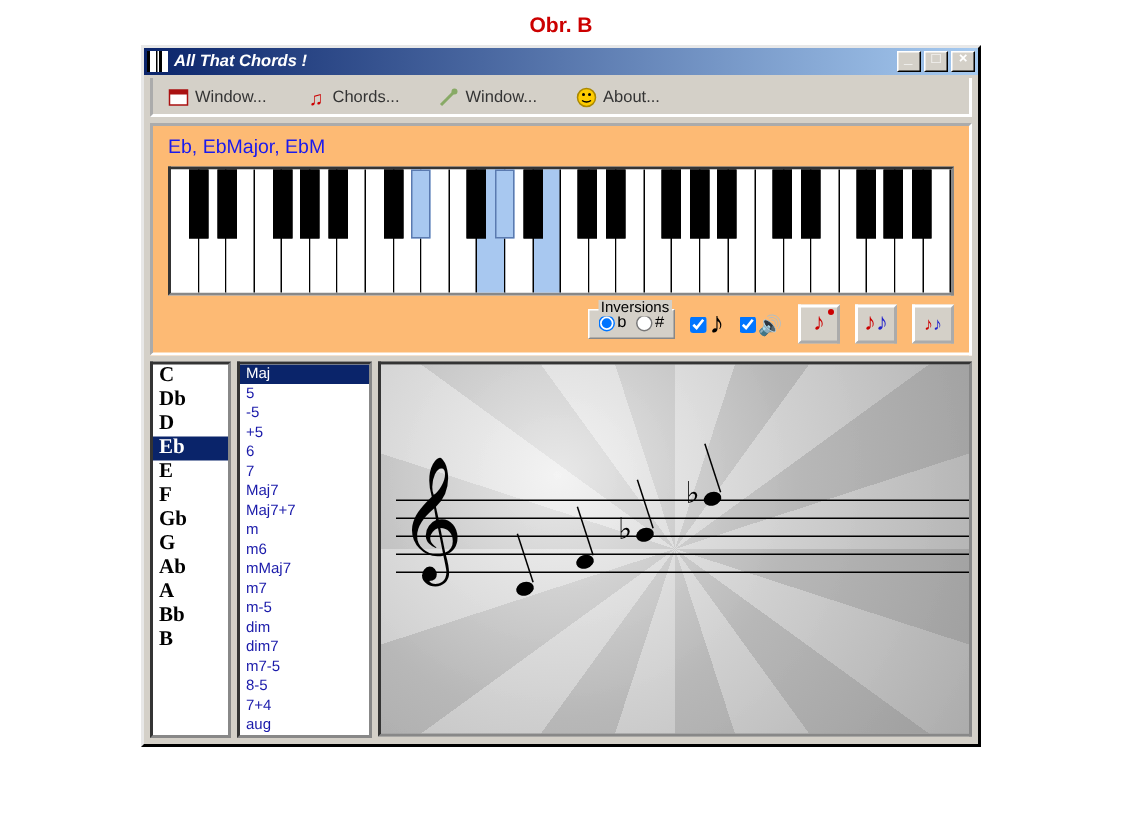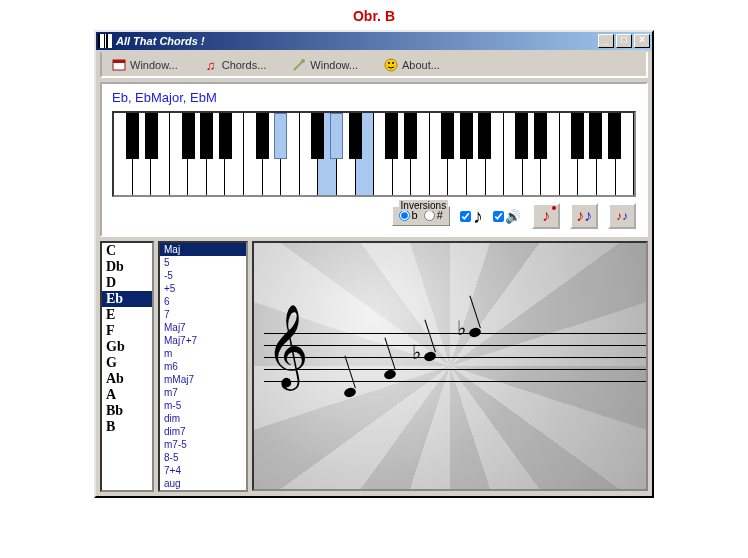--- a/index.html
+++ b/index.html
@@ -9,21 +9,21 @@
 .titlebar { background: linear-gradient(to right, #0a246a, #a6caf0); height: 18px; display: flex; align-items: center; padding: 0 2px; color: #fff; font-weight: bold; font-style: italic; }
 .titlebar .appicon { width: 14px; height: 14px; background:#fff; margin-right:4px; display:flex; }
 .titlebar .appicon span { width:2px; background:#000; margin-right:1px; }
 .titlebar .appicon span:nth-child(2),.titlebar .appicon span:nth-child(5){background:#fff;}
 .title-text { flex:1; font-size:11px; }
 .title-btns { display:flex; gap:2px; }
 .title-btn { width:16px; height:14px; background:#d4d0c8; border:1px solid #000; border-top-color:#fff; border-left-color:#fff; font-size:10px; line-height:10px; text-align:center; font-family:Arial; font-weight:bold; }
 .menubar { display:flex; gap:26px; padding:6px 10px 4px; background:#d4d0c8; border:2px inset #fff; border-top:none; margin:2px 4px 4px; }
 .menu-item { display:flex; align-items:center; gap:4px; font-size:11px; color:#333; }
 .menu-icon { width:14px; height:14px; display:inline-flex; align-items:center; justify-content:center; }
-.keyboard-panel { margin:0 4px 4px; padding:6px 10px 6px; background:#ffffff; border:2px inset #fff; }
+.keyboard-panel { margin:0 4px 4px; padding:6px 10px 6px; background:#fdba74; border:2px inset #fff; }
 .chord-label { color:#1a1aee; font-size:13px; margin-bottom:6px; font-family:Arial; }
 .piano { position:relative; height:86px; background:#fff; border:2px inset #888; }
 .white-keys { display:flex; height:100%; }
 .white-key { flex:1; border-right:1px solid #000; background:#fff; position:relative; }
 .white-key.hl { background:#a8c8f0; }
 .black-keys { position:absolute; top:0; left:0; right:0; height:56%; pointer-events:none; }
 .black-key { position:absolute; width:2.5%; height:100%; background:#000; border:1px solid #000; }
 .black-key.hl { background:#a8c8f0; border-color:#5a7ab0; }
 .controls { display:flex; align-items:center; gap:10px; margin-top:6px; justify-content:flex-end; }
 .group { border:1px solid #888; border-top-color:#fff; border-left-color:#fff; padding:2px 6px 4px; position:relative; background:#d4d0c8; }

